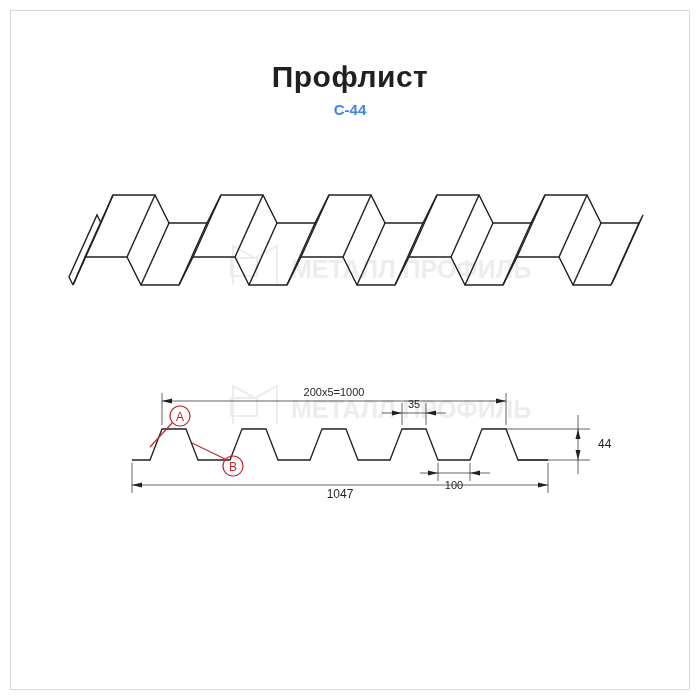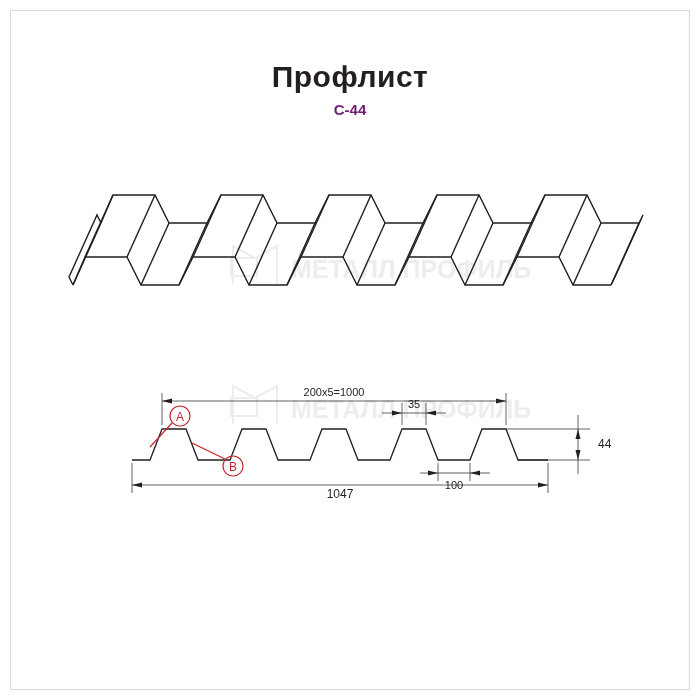--- a/index.html
+++ b/index.html
@@ -42,21 +42,21 @@
     color: #231f20;
   }
   .subtitle {
     position: absolute;
     left: 0;
     top: 101px;
     width: 700px;
     text-align: center;
     font-size: 15px;
     font-weight: bold;
-    color: #701a75;
+    color: #3b82f6;
   }
   .footer-note {
     position: absolute;
     left: 0;
     top: 618px;
     width: 700px;
     text-align: center;
     font-size: 14px;
     font-weight: bold;
     letter-spacing: 0.6px;

